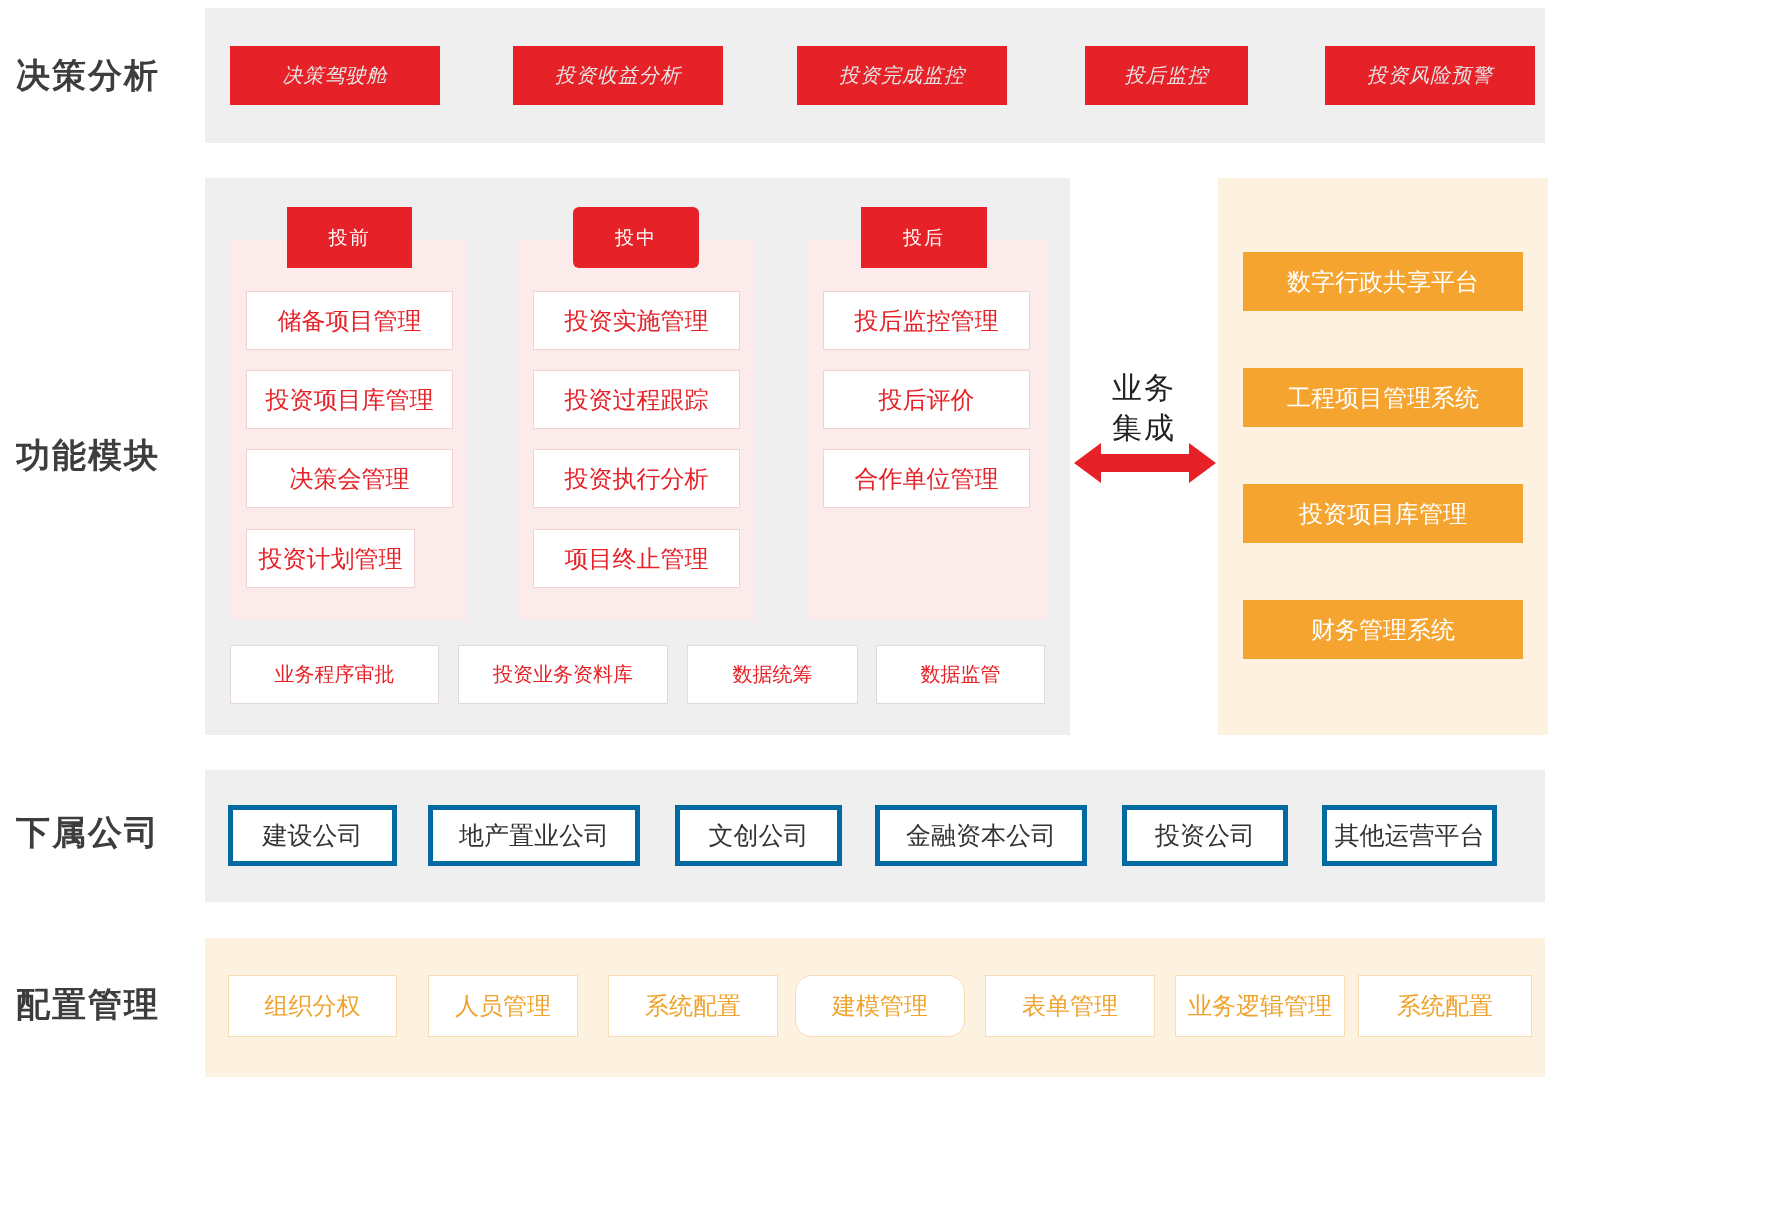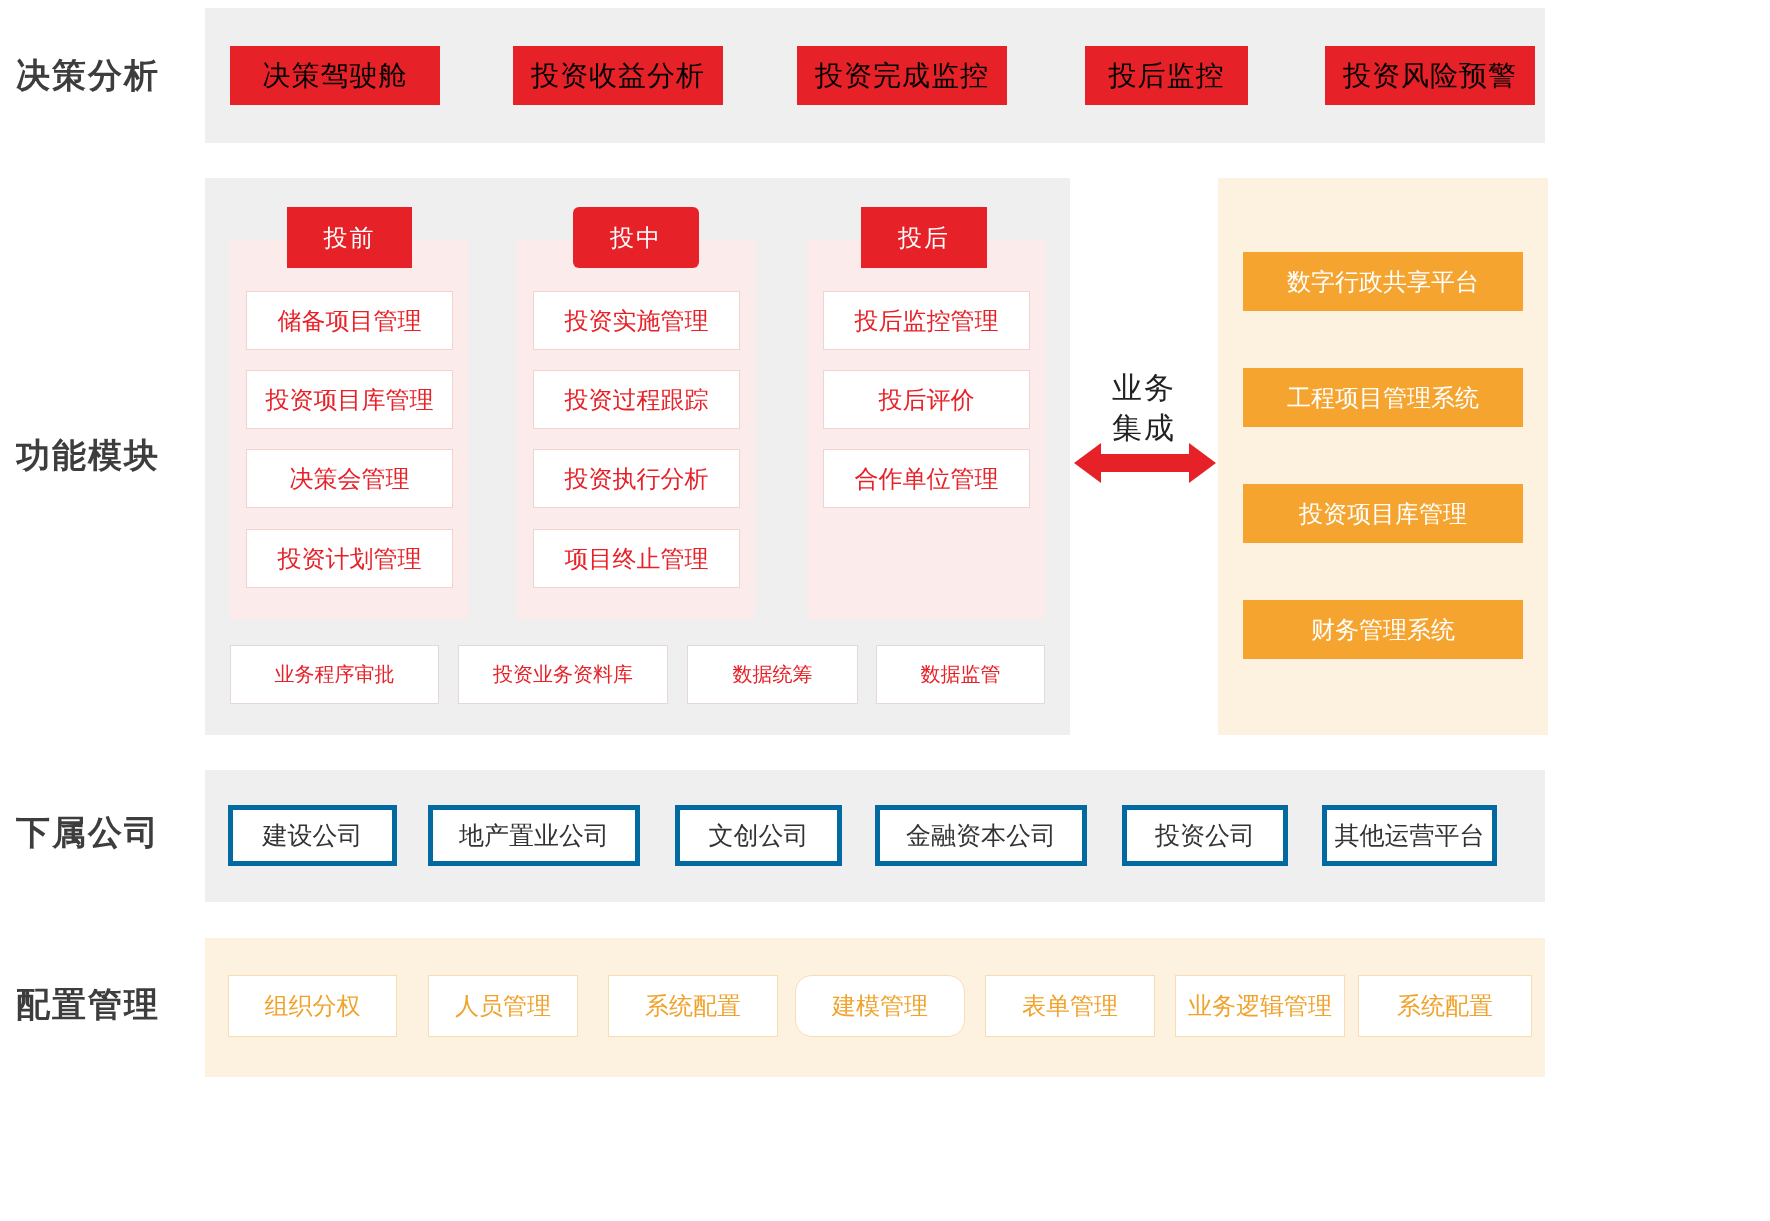--- a/index.html
+++ b/index.html
@@ -24,28 +24,29 @@
     letter-spacing: 2px;
     display: flex; align-items: center; justify-content: flex-start;
   }
 
   .panel-gray  { background: #efefef; }
   .panel-pink  { background: #fcebeb; }
   .panel-cream { background: #fdf2e0; }
 
   .btn-red {
     background: #e62128;
-    color: #000000;
-    font-size: 28px;
+    color: #e5e5e5;
+    font-size: 20px;
     letter-spacing: 1px;
+    font-style: italic;
   }
   .hdr-red {
     background: #e62128;
     color: #ffffff;
-    font-size: 24px;
+    font-size: 19px;
     letter-spacing: 2px;
     z-index: 2;
   }
   .box-red {
     background: #ffffff;
     border: 1px solid #f3d2d2;
     color: #e62128;
     font-size: 24px;
   }
   .box-red-plain {
@@ -96,21 +97,21 @@
   <div class="abs center btn-red" style="left:1085px;top:46px;width:163px;height:59px;">投后监控</div>
   <div class="abs center btn-red" style="left:1325px;top:46px;width:210px;height:59px;">投资风险预警</div>
 
   <div class="abs panel-gray" style="left:205px;top:178px;width:865px;height:557px;"></div>
 
   <div class="abs panel-pink" style="left:230px;top:240px;width:238px;height:380px;"></div>
   <div class="abs center hdr-red" style="left:287px;top:207px;width:125px;height:61px;">投前</div>
   <div class="abs center box-red" style="left:246px;top:291px;width:207px;height:59px;">储备项目管理</div>
   <div class="abs center box-red" style="left:246px;top:370px;width:207px;height:59px;">投资项目库管理</div>
   <div class="abs center box-red" style="left:246px;top:449px;width:207px;height:59px;">决策会管理</div>
-  <div class="abs center box-red" style="left:246px;top:529px;width:207px;height:59px;">投资计划管理</div>
+  <div class="abs center box-red" style="left:246px;top:529px;width:169px;height:59px;">投资计划管理</div>
 
   <div class="abs panel-pink" style="left:517px;top:240px;width:238px;height:380px;"></div>
   <div class="abs center hdr-red" style="left:573px;top:207px;width:126px;height:61px;border-radius:6px;">投中</div>
   <div class="abs center box-red" style="left:533px;top:291px;width:207px;height:59px;">投资实施管理</div>
   <div class="abs center box-red" style="left:533px;top:370px;width:207px;height:59px;">投资过程跟踪</div>
   <div class="abs center box-red" style="left:533px;top:449px;width:207px;height:59px;">投资执行分析</div>
   <div class="abs center box-red" style="left:533px;top:529px;width:207px;height:59px;">项目终止管理</div>
 
   <div class="abs panel-pink" style="left:807px;top:240px;width:238px;height:380px;"></div>
   <div class="abs center hdr-red" style="left:861px;top:207px;width:126px;height:61px;">投后</div>

